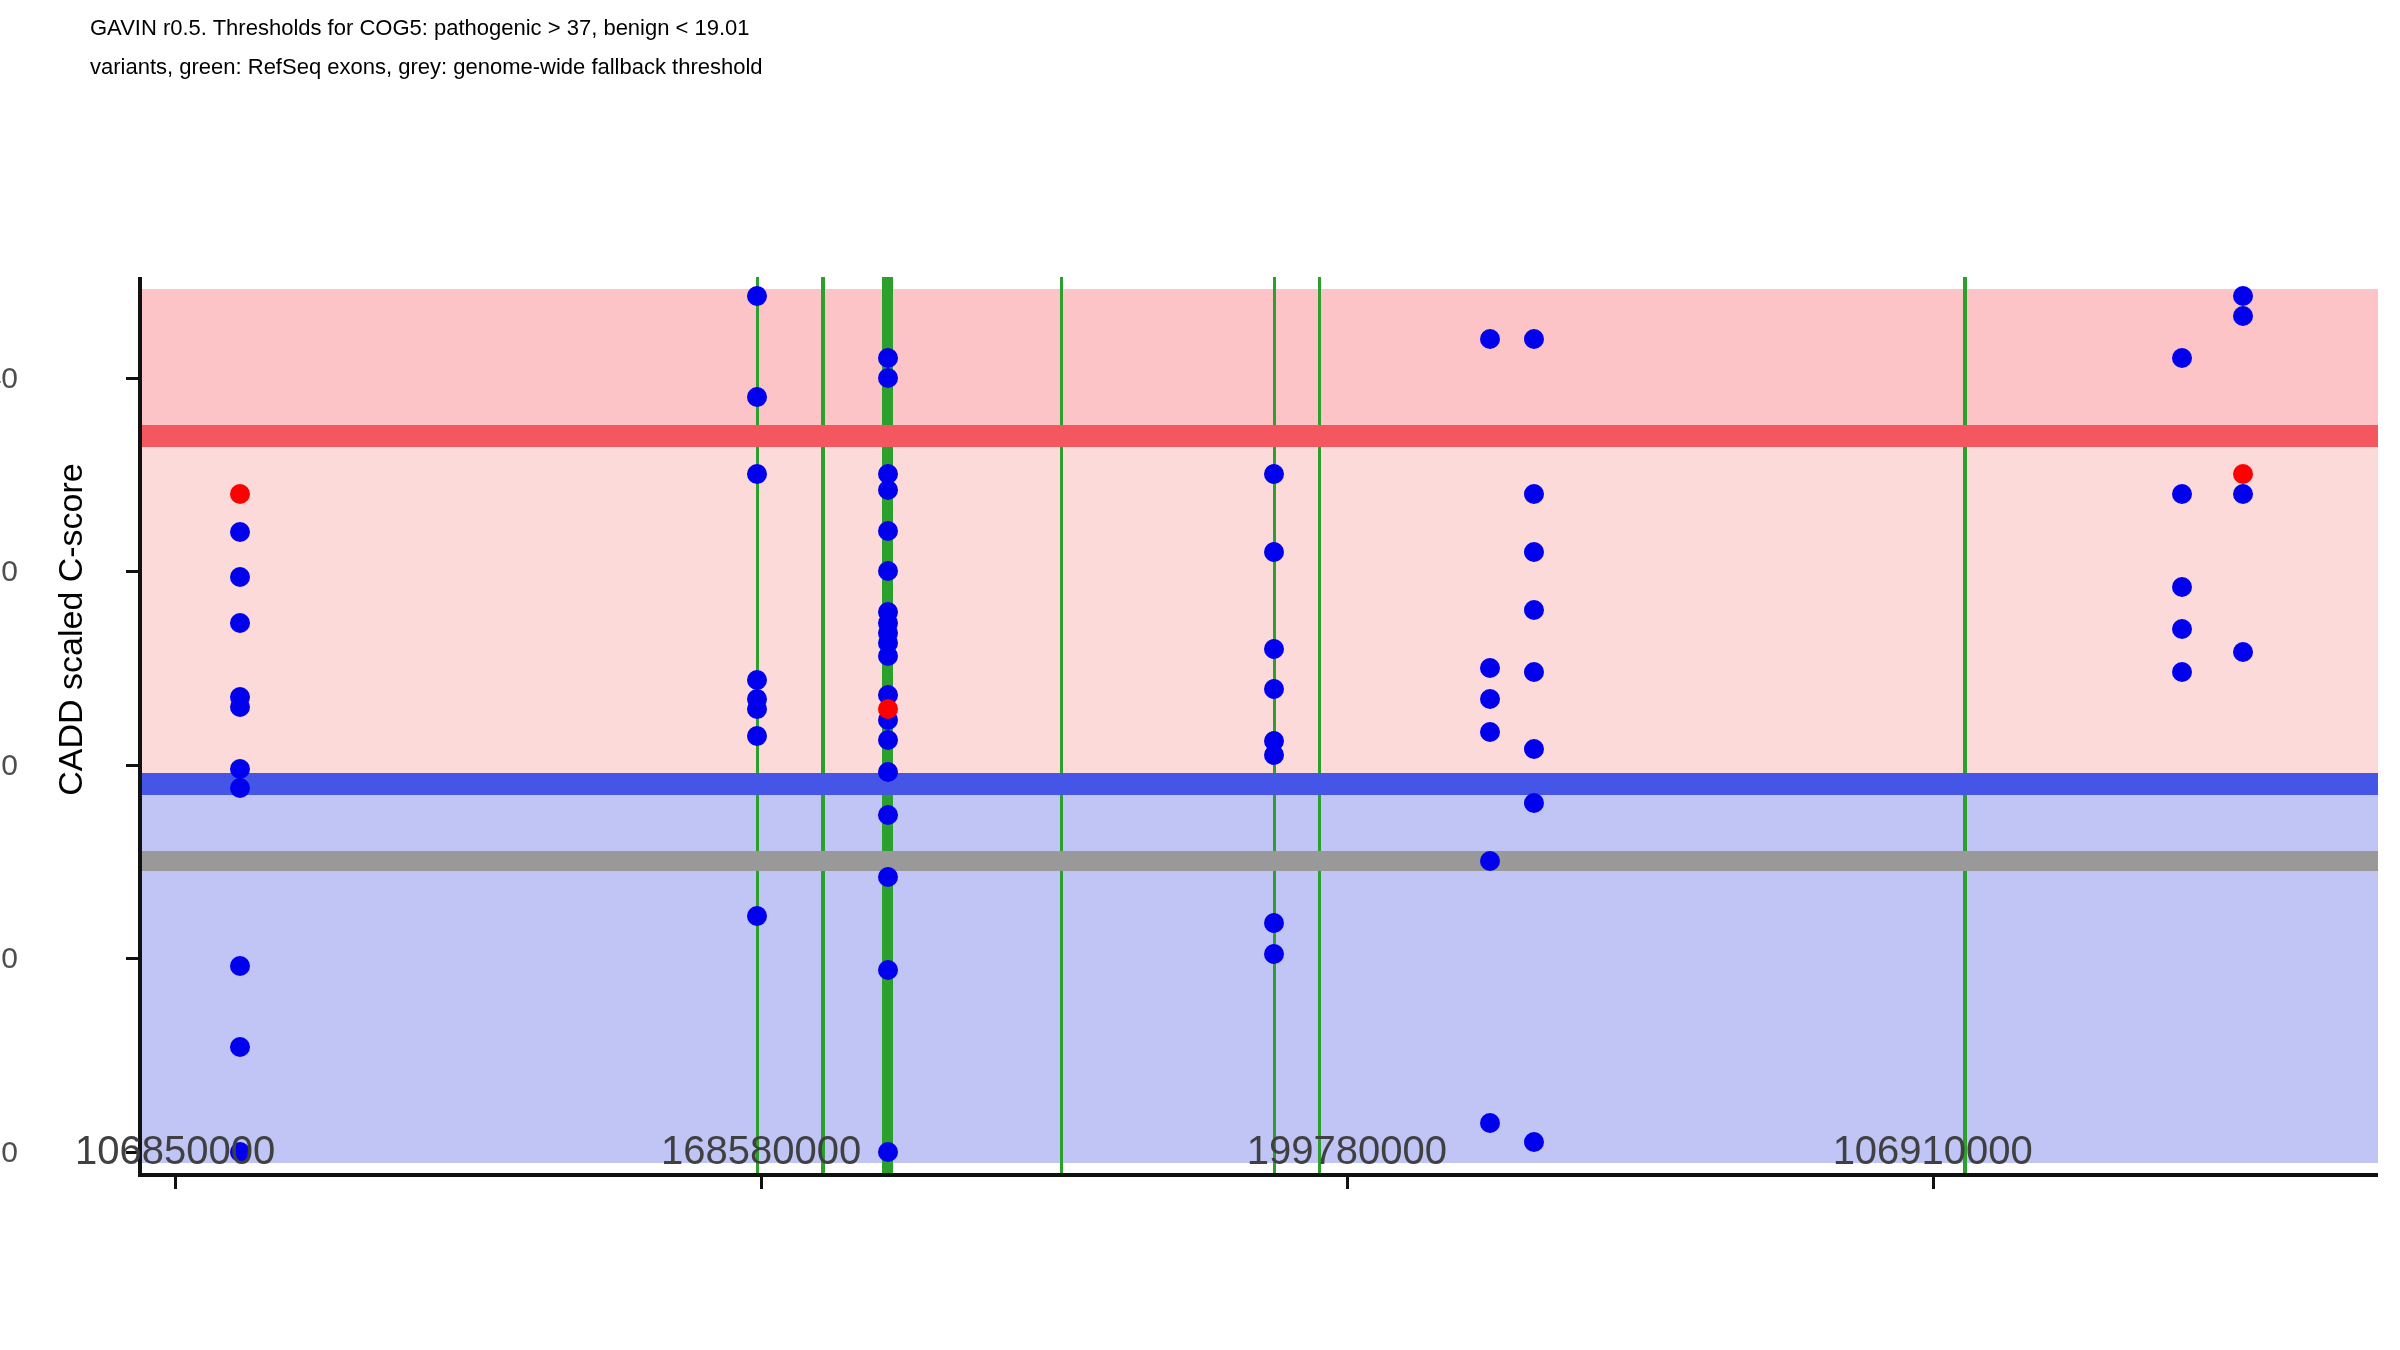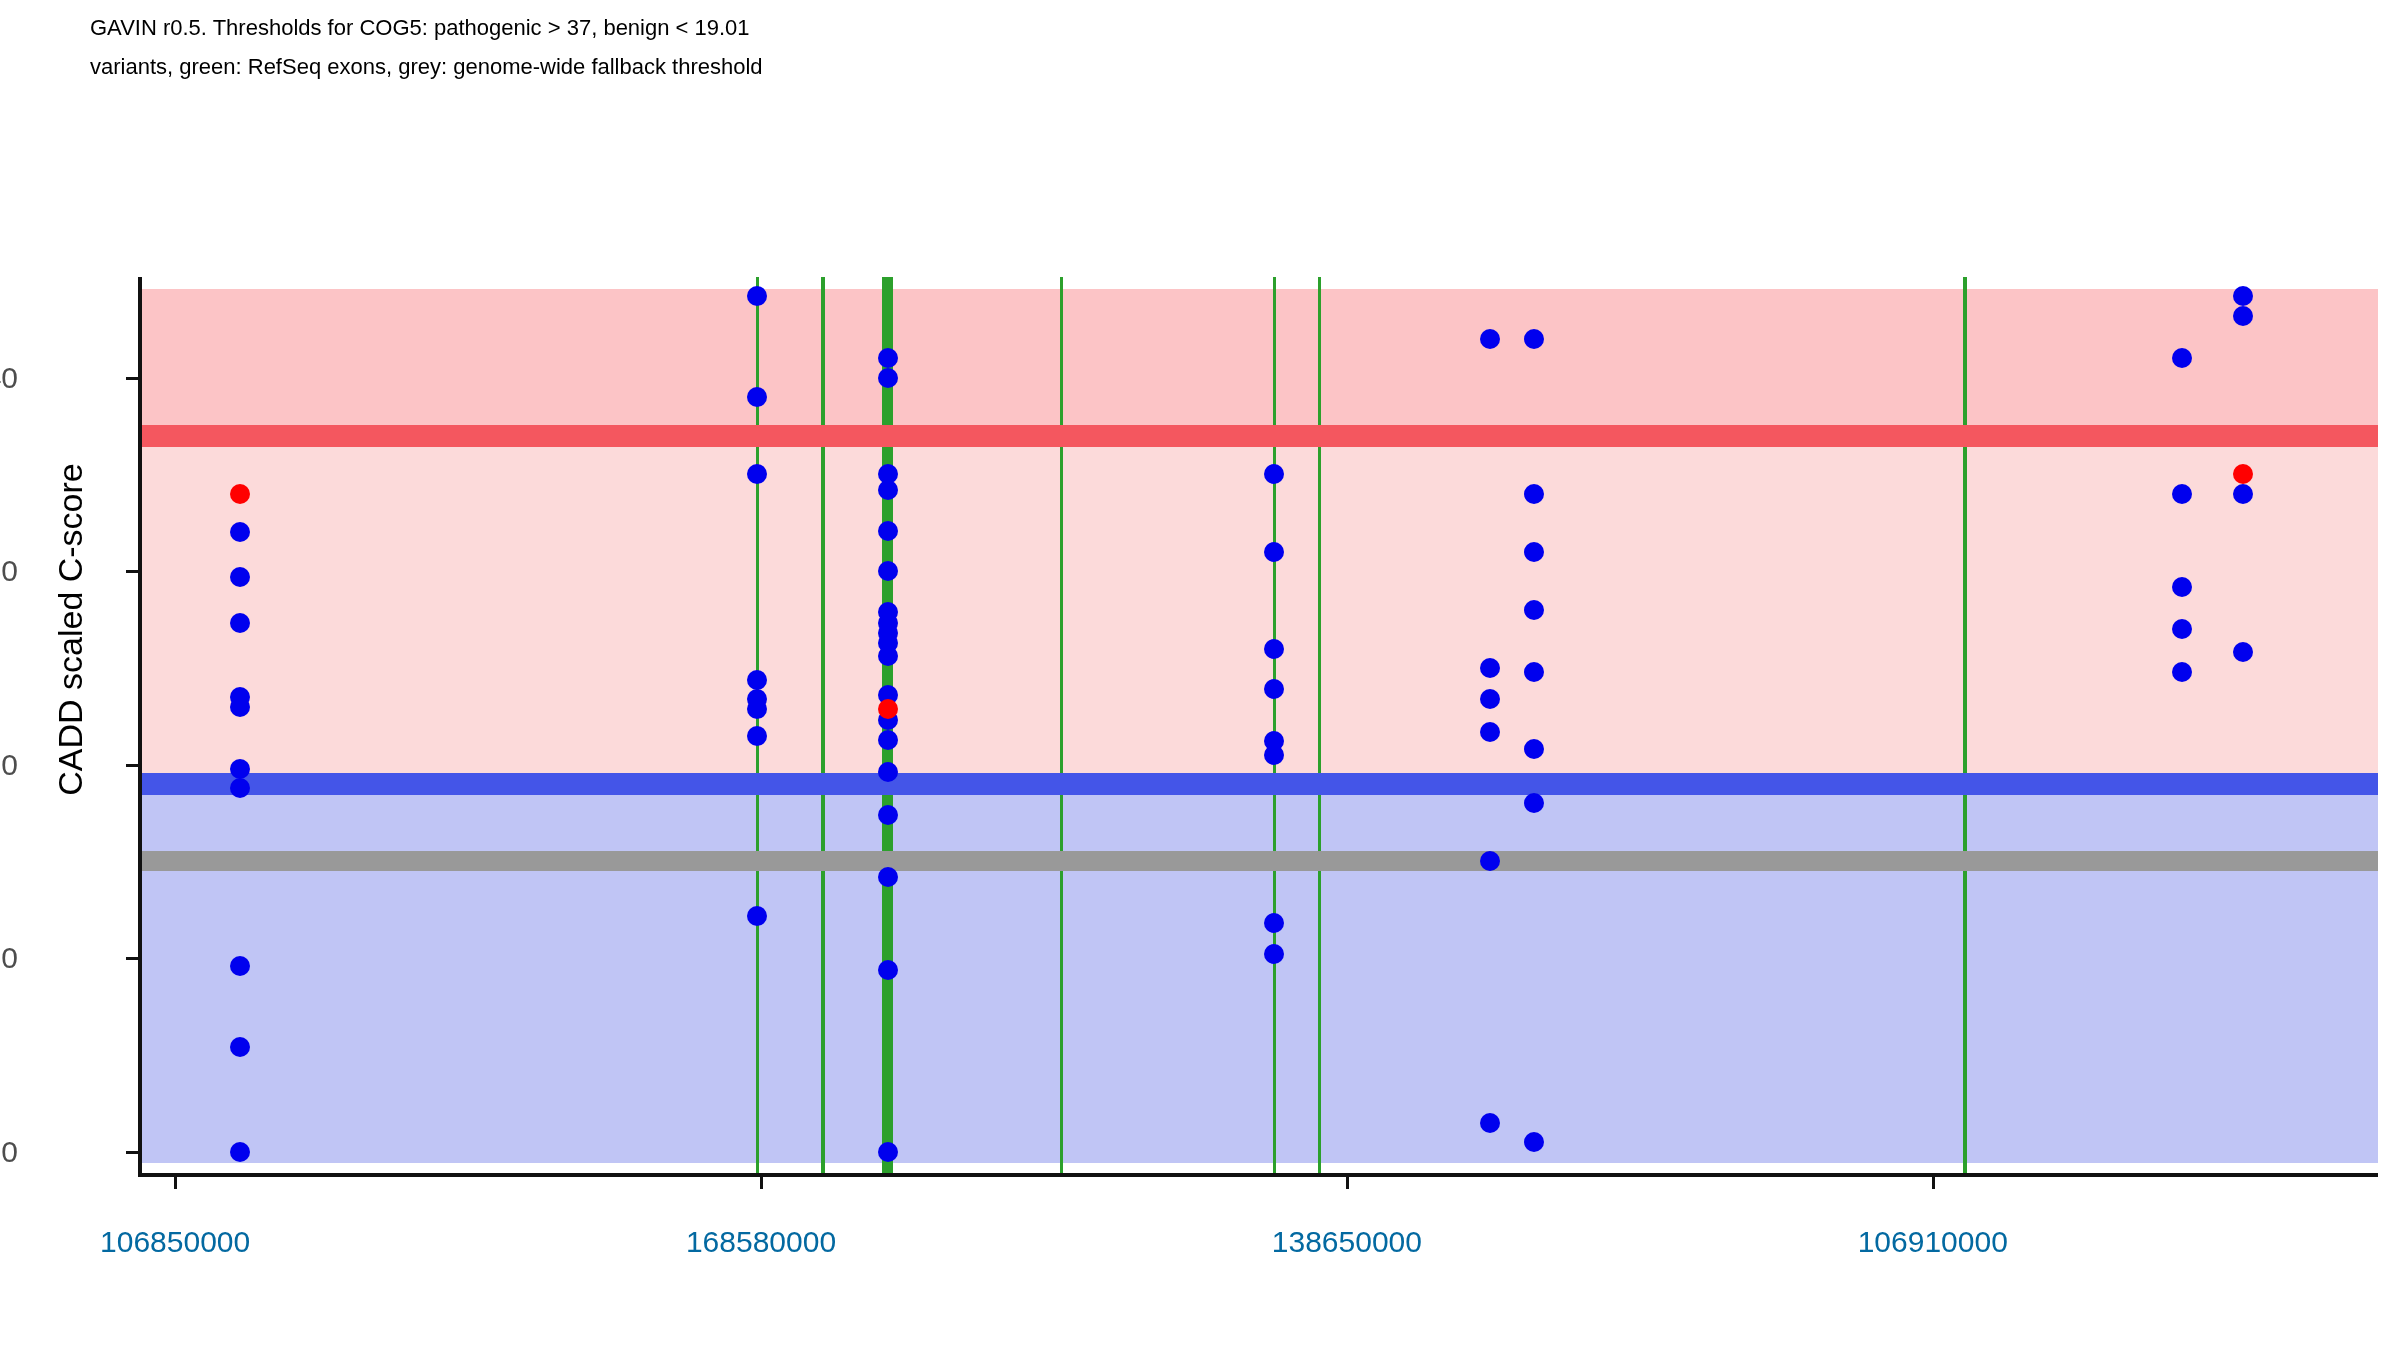--- a/index.html
+++ b/index.html
@@ -18,21 +18,21 @@
   .pt{position:absolute;border-radius:50%;width:20px;height:20px;margin-left:-10px;margin-top:-10px;}
   .pt.blue{background:#0000ee;}
   .pt.red{background:#ff0000;}
 
   
   #axis-left{position:absolute;left:138px;top:277px;width:4px;height:898px;background:#111;}
   #axis-bottom{position:absolute;left:138px;top:1173px;width:2240px;height:4px;background:#111;}
   .ytick-mark{position:absolute;width:12px;height:3px;background:#111;left:126px;}
   .ytick-lab{position:absolute;right:2382px;font-size:30px;color:#4d4d4d;text-align:right;white-space:nowrap;transform:translateY(-50%);}
   .xtick-mark{position:absolute;top:1177px;width:3px;height:12px;background:#111;}
-  .xtick-lab{position:absolute;top:1225px;font-size:30px;color:#0369a1;white-space:nowrap;transform:translateX(-50%);}
+  .xtick-lab{position:absolute;top:1128px;font-size:40px;color:#404040;white-space:nowrap;transform:translateX(-50%);}
 
   #ylab{position:absolute;left:-330px;top:610px;width:800px;text-align:center;font-size:34px;color:#000;
         transform:rotate(-90deg);transform-origin:center center;white-space:nowrap;}
   #xlab{position:absolute;left:0;top:1268px;width:2400px;text-align:center;font-size:34px;color:#000;white-space:nowrap;}
 </style>
 </head>
 <body>
 
 <div id="root">
 
@@ -149,19 +149,19 @@
       <div class="ytick-lab" style="top: 571.172px;">30</div>
       <div class="ytick-mark" style="top: 376.638px;"></div>
       <div class="ytick-lab" style="top: 377.638px;">40</div>
     </div>
   <div id="xticks-layer">
       <div class="xtick-mark" style="left: 174.152px;"></div>
       <div class="xtick-lab" style="left: 175.152px;">106850000</div>
       <div class="xtick-mark" style="left: 760.016px;"></div>
       <div class="xtick-lab" style="left: 761.016px;">168580000</div>
       <div class="xtick-mark" style="left: 1345.88px;"></div>
-      <div class="xtick-lab" style="left: 1346.88px;">138650000</div>
+      <div class="xtick-lab" style="left: 1346.88px;">199780000</div>
       <div class="xtick-mark" style="left: 1931.74px;"></div>
       <div class="xtick-lab" style="left: 1932.74px;">106910000</div>
     </div>
 
   <div id="ylab">CADD scaled C-score</div>
 </div>
 
 </body></html>

